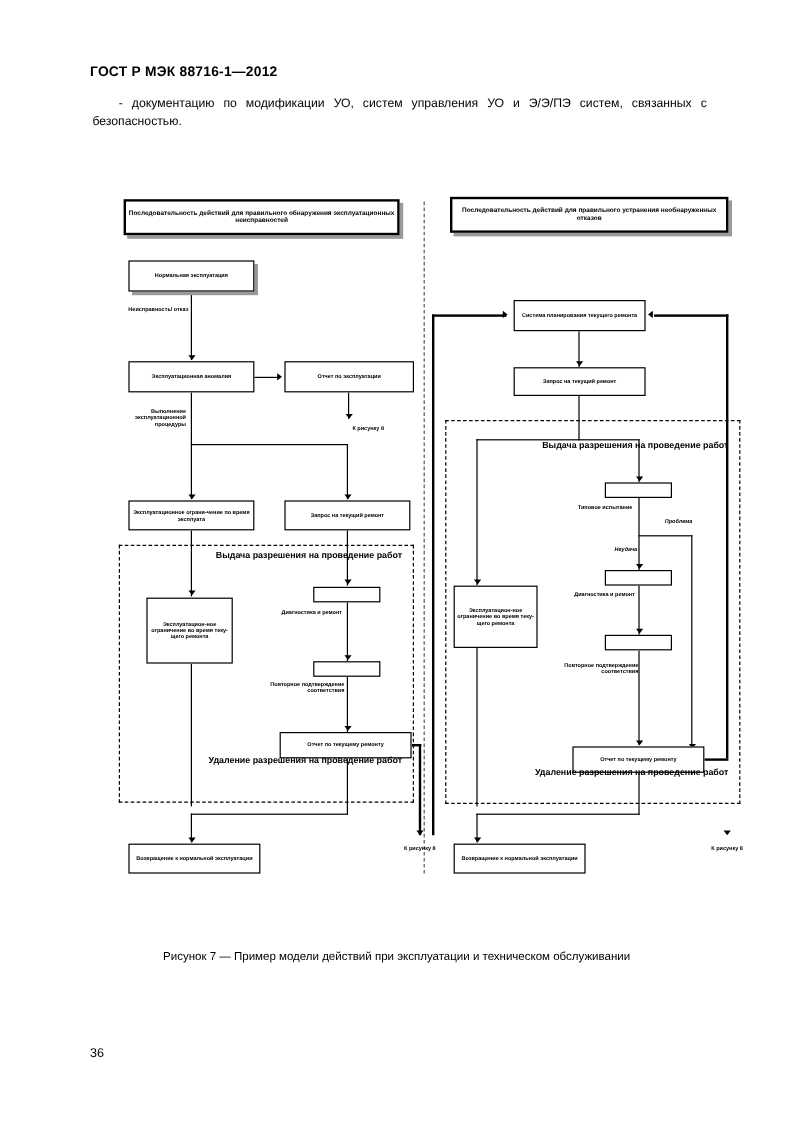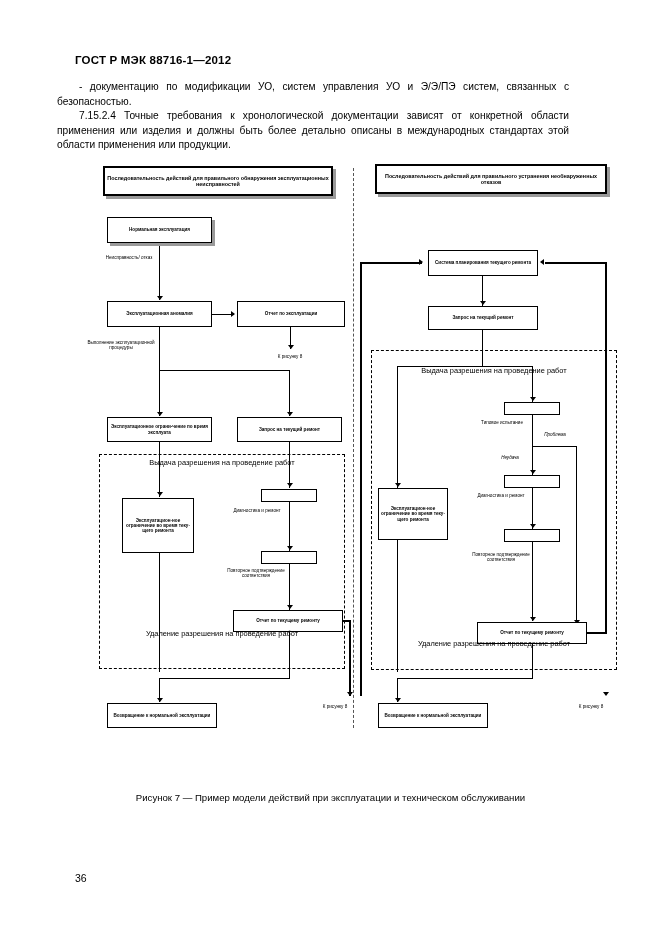--- a/index.html
+++ b/index.html
@@ -9,21 +9,21 @@
     color:#000;position:relative;overflow:hidden;
   }
   .page{position:absolute;inset:0;}
 
   
   .doc-header{
     position:absolute;left:75px;top:54px;
     font-size:11.5px;font-weight:bold;letter-spacing:.2px;
   }
   .body-text{
-    position:absolute;left:57px;top:80px;width:512px;
+    position:absolute;left:77px;top:80px;width:512px;
     font-size:10.2px;line-height:14.6px;text-align:justify;
   }
   .body-text p{margin:0;}
   .body-text p.ind{text-indent:22px;}
   .page-num{
     position:absolute;left:75px;top:872px;font-size:10.5px;
   }
   .fig-caption{
     position:absolute;left:0;top:792px;width:661px;text-align:center;
     font-size:9.6px;
@@ -37,22 +37,22 @@
     border:1.6px solid #000;background:#fff;
     display:flex;align-items:center;justify-content:center;
     text-align:center;font-weight:bold;line-height:1.12;
     font-size:4.6px;padding:1px 2px;z-index:4;
   }
   .node.shadow{box-shadow:3px 3px 0 0 #9a9a9a;}
   .node.title{font-size:5.4px;border-width:2px;}
   .node.plain{}            
 
   .lbl{
-    position:absolute;font-weight:normal;font-size:4.6px;
-    line-height:1.15;text-align:center;z-index:4;background:transparent;
+    position:absolute;font-weight:bold;font-size:4.6px;
+    line-height:1.15;text-align:right;z-index:4;background:transparent;
   }
   .lbl.ital{font-style:italic;}
   .lbl.big{font-size:7.4px;line-height:1.2;}
 
   
   .ln{position:absolute;background:#000;z-index:2;}
   .ln.h{height:1.4px;}
   .ln.v{width:1.4px;}
   .ln.thick.h{height:2px;}
   .ln.thick.v{width:2px;}
@@ -74,21 +74,20 @@
 </style>
 </head>
 <body>
 
 <div class="page">
 
   <div class="doc-header">ГОСТ Р МЭК 88716-1—2012</div>
 
   <div class="body-text">
     <p class="ind">- документацию по модификации УО, систем управления УО и Э/Э/ПЭ систем, связанных с безопасностью.</p>
-    <p class="ind">7.15.2.4  Точные требования к хронологической документации зависят от конкретной области применения или изделия и должны быть более детально описаны в международных стандартах этой области применения или продукции.</p>
   </div>
 
   <div class="figure">
 
     <div class="divider" style="left:268px;top:6px;height:560px;"></div>
 
     <div class="node title shadow" style="left:18px;top:4px;width:230px;height:30px;">Последовательность действий для правильного обнаружения эксплуатационных неисправностей</div>
 
     <div class="node shadow" style="left:22px;top:55px;width:105px;height:26px;">Нормальная эксплуатация</div>
 

